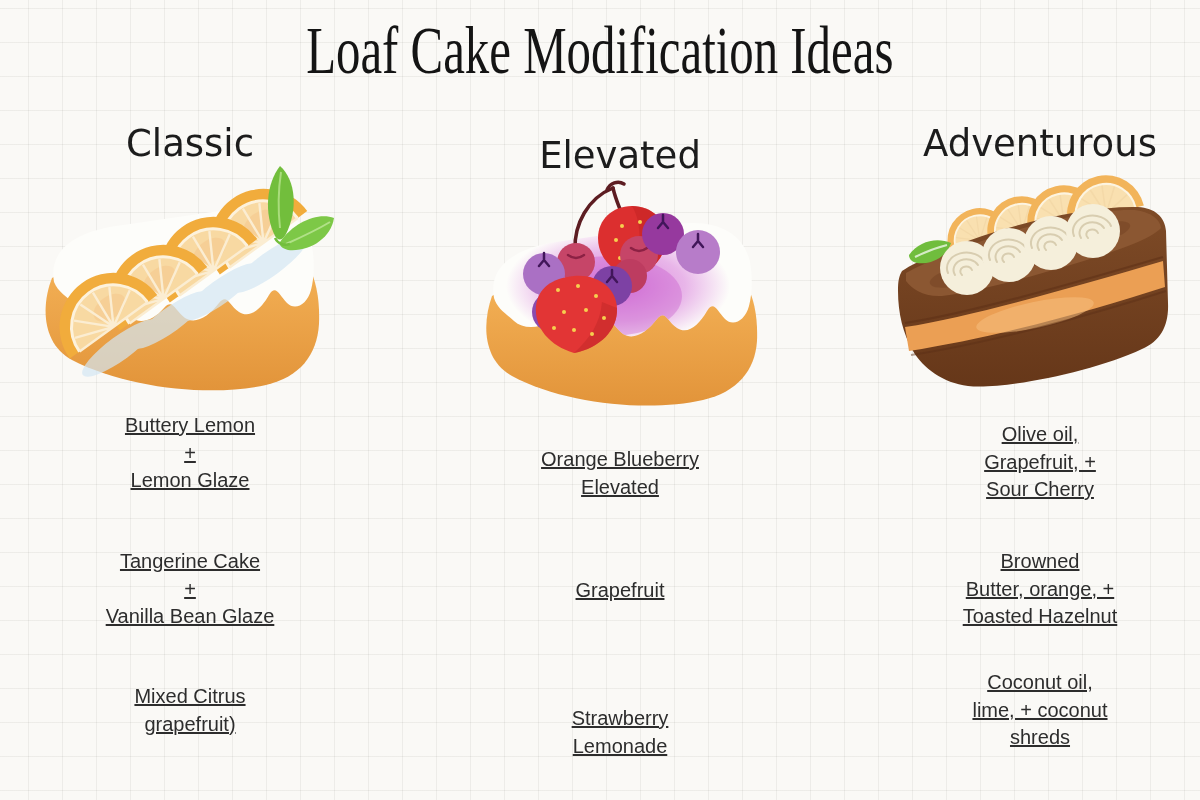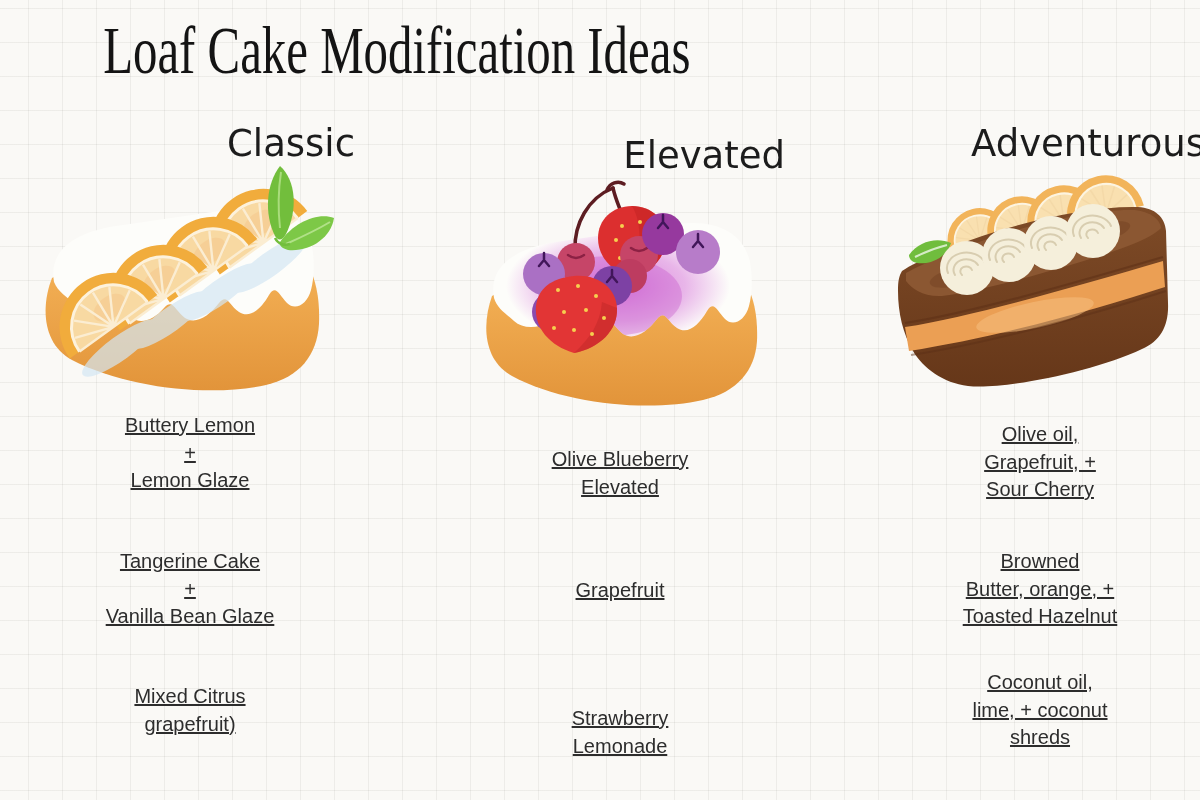--- a/index.html
+++ b/index.html
@@ -8,32 +8,32 @@
     background-color:#faf9f6;
     background-image:
       linear-gradient(rgba(120,120,115,0.10) 1px, transparent 1px),
       linear-gradient(90deg, rgba(120,120,115,0.10) 1px, transparent 1px);
     background-size:34px 34px;
     background-position:-6px 8px;
     font-family:"Liberation Sans", sans-serif;
   }
   .title{
     position:absolute;top:8px;left:0;right:0;height:84px;
-    color:#141414;
+    text-align:center;color:#141414;
     font-family:"Liberation Serif", serif;
     font-size:66px;line-height:84px;white-space:nowrap;
   }
   .title .squeeze{display:inline-block;transform:scaleX(0.74) scaleY(1.04);transform-origin:center;}
   .col{position:absolute;top:0;height:800px;width:330px;}
   .col1{left:25px;}
   .col2{left:455px;margin-top:12px;}
   .col3{left:875px;}
   .col-header{
     position:absolute;top:118px;left:0;right:0;height:52px;
-    text-align:right;font-family:"DejaVu Sans", sans-serif;
+    text-align:center;font-family:"DejaVu Sans", sans-serif;
     font-size:37px;line-height:52px;color:#1c1c1c;letter-spacing:0px;
   }
   .cake{position:absolute;}
   .cake1{left:3px;top:158px;width:308px;height:244px;}
   .cake2{left:15px;top:166px;width:302px;height:236px;}
   .cake3{left:10px;top:175px;width:290px;height:220px;}
   .item{
     position:absolute;left:-20px;right:-20px;text-align:center;
     font-size:20px;line-height:27.5px;color:#2d2d2d;text-decoration:underline;
   }
@@ -208,21 +208,21 @@
             <circle cx="116" cy="132" r="2"></circle>
             <circle cx="134" cy="140" r="2"></circle>
             <circle cx="84" cy="150" r="2"></circle>
             <circle cx="104" cy="152" r="2"></circle>
             <circle cx="122" cy="156" r="2"></circle>
           </g>
       </g>
     </svg>
 
     <div class="item i1">
-      <div>Olive Blueberry</div>
+      <div>Orange Blueberry</div>
       <div>Elevated</div>
     </div>
     <div class="item i2">
       <div>Grapefruit</div>
     </div>
     <div class="item i3">
       <div>Strawberry</div>
       <div>Lemonade</div>
     </div>
   </div>

